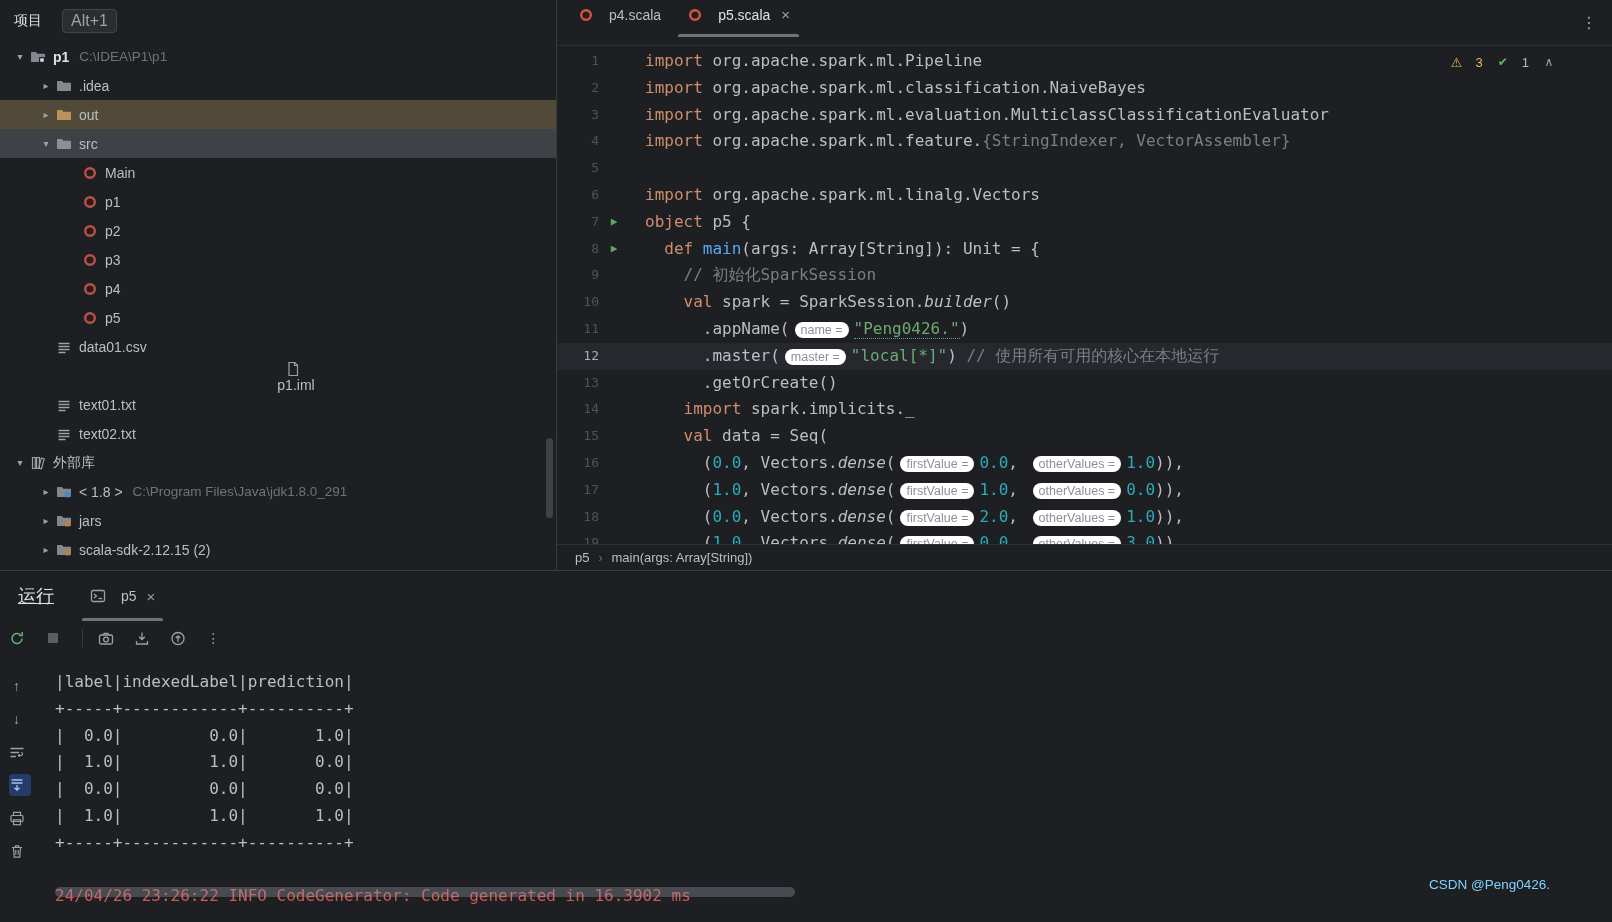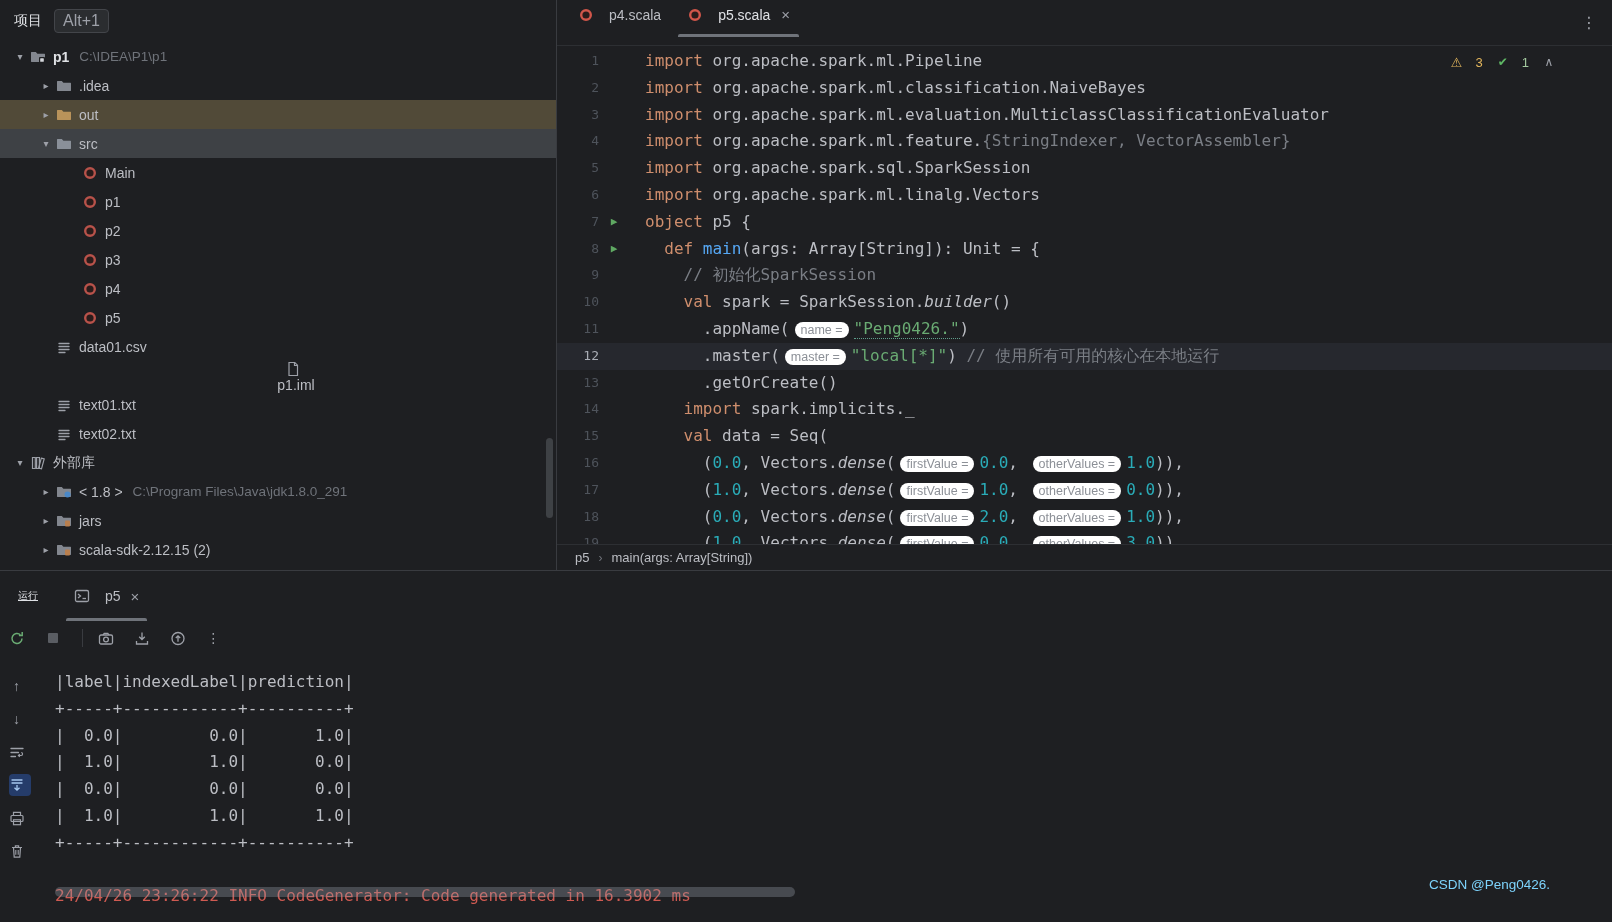--- a/index.html
+++ b/index.html
@@ -1,20 +1,20 @@
 <!DOCTYPE html>
 <html><head>
 <meta charset="utf-8">
 <style>
   html,body{margin:0;padding:0;background:#1e1f22;}
   body{width:1612px;height:922px;overflow:hidden;font-family:"Liberation Sans","DejaVu Sans",sans-serif;color:#bcbec4;position:relative;}
 
   
   .project-panel{position:absolute;left:0;top:0;width:556px;height:570px;background:#1e1f22;border-right:1px solid #393b40;overflow:hidden;}
-  .pp-header{height:42px;display:flex;align-items:center;gap:12px;padding:0 14px;}
+  .pp-header{height:42px;display:flex;align-items:center;gap:20px;padding:0 14px;}
   .pp-title{font-size:14px;color:#dfe1e5;}
   .pp-shortcut{border:1px solid #43454a;background:#2b2d30;border-radius:4px;padding:2px 8px;font-size:16px;color:#9da0a8;}
   .tree{font-size:14px;}
   .tree-row{height:29px;display:flex;align-items:center;white-space:nowrap;}
   .tree-row.selected{background:#3e4145;}
   .tree-row.excluded{background:#514a38;}
   .chev{width:20px;flex:none;text-align:center;font-size:10px;color:#9da0a8;}
   .icon{width:16px;height:16px;flex:none;display:inline-flex;align-items:center;justify-content:center;margin-right:7px;font-size:14px;color:#9da0a8;}
   .icon svg{display:block;}
   .tlabel{color:#bcbec4;}
@@ -53,21 +53,21 @@
   .glyph-check::before{content:"✔";color:#5fb865;font-size:12px;}
   .ok-count{color:#a3c99f;}
   .glyph-chevup::before{content:"∧";color:#9da0a8;font-size:12px;}
 
   .breadcrumb{position:absolute;left:0;right:0;bottom:0;height:25px;border-top:1px solid #2d2f33;display:flex;align-items:center;gap:9px;padding-left:18px;font-size:13px;background:#1e1f22;}
   .crumb{color:#bcbec4;} .crumb-sep{color:#6f737a;font-size:12px;}
 
   
   .run-panel{position:absolute;left:0;top:570px;right:0;bottom:0;background:#1e1f22;border-top:1px solid #393b40;}
   .run-tabs{height:50px;display:flex;align-items:center;padding-left:18px;gap:26px;}
-  .run-title{font-size:10px;color:#dfe1e5;text-decoration:underline;}
+  .run-title{font-size:18px;color:#dfe1e5;text-decoration:underline;}
   .run-tab{display:flex;align-items:center;gap:8px;height:50px;padding:0 10px;position:relative;font-size:14px;color:#bcbec4;}
   .run-tab::after{content:'';position:absolute;left:2px;right:2px;bottom:0;height:3px;background:#6f737a;border-radius:2px 2px 0 0;}
   .run-tab .close{color:#9da0a8;font-size:15px;margin-left:2px;}
   .run-toolbar{height:34px;display:flex;align-items:center;gap:12px;padding-left:8px;}
   .tbtn{width:24px;height:24px;display:inline-flex;align-items:center;justify-content:center;border-radius:4px;}
   .vsep{width:1px;height:18px;background:#393b40;margin:0 2px;}
   .console-gutter{position:absolute;left:0;top:88px;bottom:0;width:40px;display:flex;flex-direction:column;align-items:center;gap:11px;padding-top:16px;}
   .gbtn{width:22px;height:22px;display:inline-flex;align-items:center;justify-content:center;border-radius:4px;color:#9da0a8;font-size:15px;}
   .gbtn.active{background:rgba(53,116,240,.35);}
   .console{position:absolute;left:40px;right:0;top:88px;bottom:0;padding:10px 0 0 15px;font-family:"DejaVu Sans Mono",monospace;font-size:16px;line-height:26.8px;color:#bcbec4;white-space:pre;overflow:hidden;}
@@ -285,21 +285,21 @@
       <span class="icon glyph-kebab"></span>
     </div>
   </div>
 
   <div class="code-wrap">
     <div>
         <div class="code-line"><span class="ln">1</span><span class="gut"></span><span class="src"><span class="kw">import </span><span class="pl">org.apache.spark.ml.Pipeline</span></span></div>
         <div class="code-line"><span class="ln">2</span><span class="gut"></span><span class="src"><span class="kw">import </span><span class="pl">org.apache.spark.ml.classification.NaiveBayes</span></span></div>
         <div class="code-line"><span class="ln">3</span><span class="gut"></span><span class="src"><span class="kw">import </span><span class="pl">org.apache.spark.ml.evaluation.MulticlassClassificationEvaluator</span></span></div>
         <div class="code-line"><span class="ln">4</span><span class="gut"></span><span class="src"><span class="kw">import </span><span class="pl">org.apache.spark.ml.feature.</span><span class="gray">{StringIndexer, VectorAssembler}</span></span></div>
-        <div class="code-line"><span class="ln">5</span><span class="gut"></span><span class="src"><span class="kw">import </span><span class="pl">org.apache.spark.sql.SparkSession</span></span></div>
+        <div class="code-line"><span class="ln">5</span><span class="gut"></span></div>
         <div class="code-line"><span class="ln">6</span><span class="gut"></span><span class="src"><span class="kw">import </span><span class="pl">org.apache.spark.ml.linalg.Vectors</span></span></div>
         <div class="code-line"><span class="ln">7</span><span class="gut run">▶</span><span class="src"><span class="kw">object </span><span class="pl">p5 {</span></span></div>
         <div class="code-line"><span class="ln">8</span><span class="gut run">▶</span><span class="src"><span class="pl">  </span><span class="kw">def </span><span class="fn">main</span><span class="pl">(args: Array[String]): Unit = {</span></span></div>
         <div class="code-line"><span class="ln">9</span><span class="gut"></span><span class="src"><span class="cmt">    // 初始化SparkSession</span></span></div>
         <div class="code-line"><span class="ln">10</span><span class="gut"></span><span class="src"><span class="pl">    </span><span class="kw">val </span><span class="pl">spark = SparkSession.</span><span class="it">builder</span><span class="pl">()</span></span></div>
         <div class="code-line"><span class="ln">11</span><span class="gut"></span><span class="src"><span class="pl">      .appName(</span><span class="hint">name =</span><span class="stru">"Peng0426."</span><span class="pl">)</span></span></div>
         <div class="code-line active-line"><span class="ln on">12</span><span class="gut"></span><span class="src"><span class="pl">      .master(</span><span class="hint">master =</span><span class="str">"local[*]"</span><span class="pl">) </span><span class="cmt">// 使用所有可用的核心在本地运行</span></span></div>
         <div class="code-line"><span class="ln">13</span><span class="gut"></span><span class="src"><span class="pl">      .getOrCreate()</span></span></div>
         <div class="code-line"><span class="ln">14</span><span class="gut"></span><span class="src"><span class="pl">    </span><span class="kw">import </span><span class="pl">spark.implicits._</span></span></div>
         <div class="code-line"><span class="ln">15</span><span class="gut"></span><span class="src"><span class="pl">    </span><span class="kw">val </span><span class="pl">data = Seq(</span></span></div>

